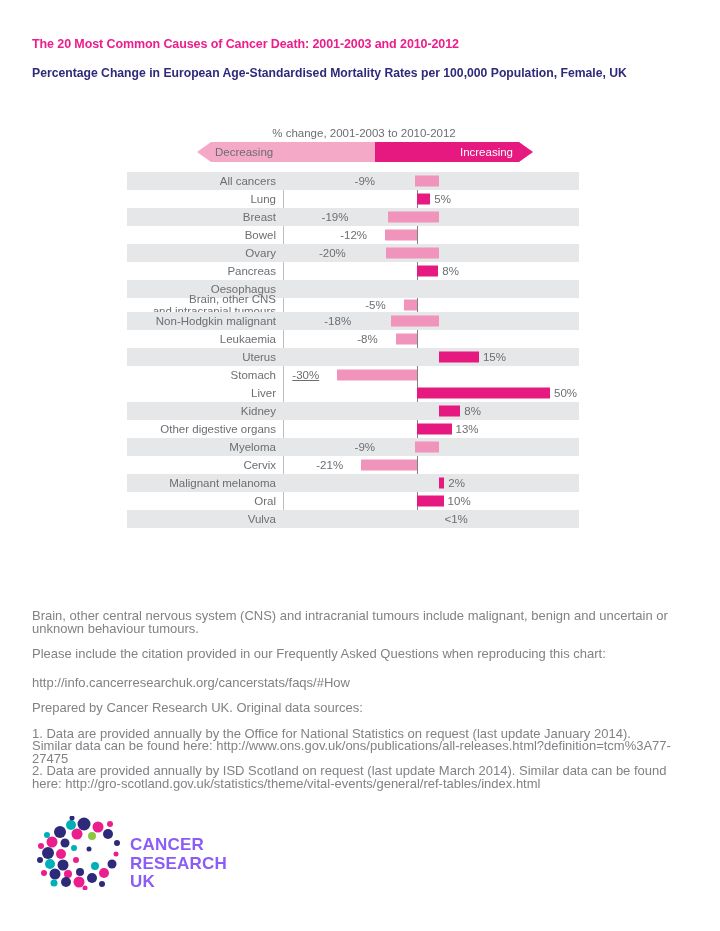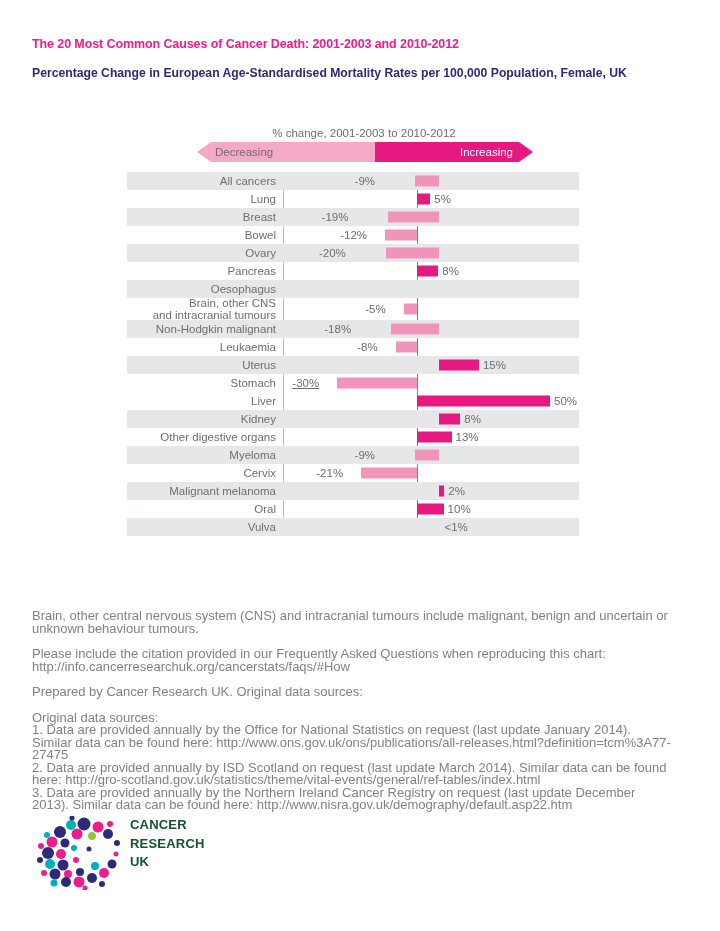--- a/index.html
+++ b/index.html
@@ -96,21 +96,21 @@
   .rows {
     position: relative;
   }
   .row {
     position: relative;
     height: 18px;
     display: flex;
     align-items: center;
   }
   .row.alt { background: #e6e7e8; gap: 22px; }
-  .row.tall { height: 22px; }
+  .row.tall { height: 14px; }
 
   .row-label {
     width: 156px;
     flex: 0 0 156px;
     text-align: right;
     padding-right: 7px;
     box-sizing: border-box;
     font-size: 11.5px;
     color: #6d6e71;
     line-height: 12.5px;
@@ -156,39 +156,39 @@
   .notes {
     position: absolute;
     left: 32px;
     top: 610px;
     width: 640px;
     font-size: 13px;
     color: #808285;
     line-height: 12.5px;
   }
   .notes p { margin: 0 0 13px 0; }
-  .notes p.tight { margin-bottom: 0; }
+  .notes p.tight { margin-bottom: 16px; }
   .notes .sources { margin-top: 13px; }
   .notes .sources div { margin: 0; }
 
   
   .logo {
     position: absolute;
     left: 32px;
     top: 816px;
     width: 215px;
     height: 74px;
   }
   .logo-text {
     position: absolute;
     left: 98px;
-    top: 0;
-    font-size: 13px;
+    top: 20px;
+    font-size: 17px;
     font-weight: bold;
-    color: #14532d;
+    color: #8b5cf6;
     line-height: 18.5px;
     letter-spacing: 0.2px;
   }
 </style>
 </head>
 <body>
 
 <div class="titles">
   <div class="chart-title">The 20 Most Common Causes of Cancer Death: 2001-2003 and 2010-2012</div>
   <div class="chart-subtitle">Percentage Change in European Age-Standardised Mortality Rates per 100,000 Population, Female, UK</div>
@@ -349,24 +349,22 @@
     </div>
 
 </div>
 
 <div class="notes">
   <p>Brain, other central nervous system (CNS) and intracranial tumours include malignant, benign and uncertain or unknown behaviour tumours.</p>
   <p class="tight">Please include the citation provided in our Frequently Asked Questions when reproducing this chart:</p>
   <p>http://info.cancerresearchuk.org/cancerstats/faqs/#How</p>
   <p>Prepared by Cancer Research UK. Original data sources:</p>
   <div class="sources">
-    <div>Original data sources:</div>
     <div>1. Data are provided annually by the Office for National Statistics on request (last update January 2014). Similar data can be found here: http://www.ons.gov.uk/ons/publications/all-releases.html?definition=tcm%3A77-27475</div>
     <div>2. Data are provided annually by ISD Scotland on request (last update March 2014). Similar data can be found here: http://gro-scotland.gov.uk/statistics/theme/vital-events/general/ref-tables/index.html</div>
-    <div>3. Data are provided annually by the Northern Ireland Cancer Registry on request (last update December 2013). Similar data can be found here: http://www.nisra.gov.uk/demography/default.asp22.htm</div>
   </div>
 </div>
 
 <div class="logo">
   <svg width="92" height="74" viewBox="0 0 92 74">
     <g>
       <circle cx="52" cy="8" r="6.5" fill="#2e2a7a"></circle>
       <circle cx="66" cy="11" r="5.5" fill="#ec1d8c"></circle>
       <circle cx="39" cy="9" r="5" fill="#00b0b9"></circle>
       <circle cx="28" cy="16" r="6" fill="#2e2a7a"></circle>

